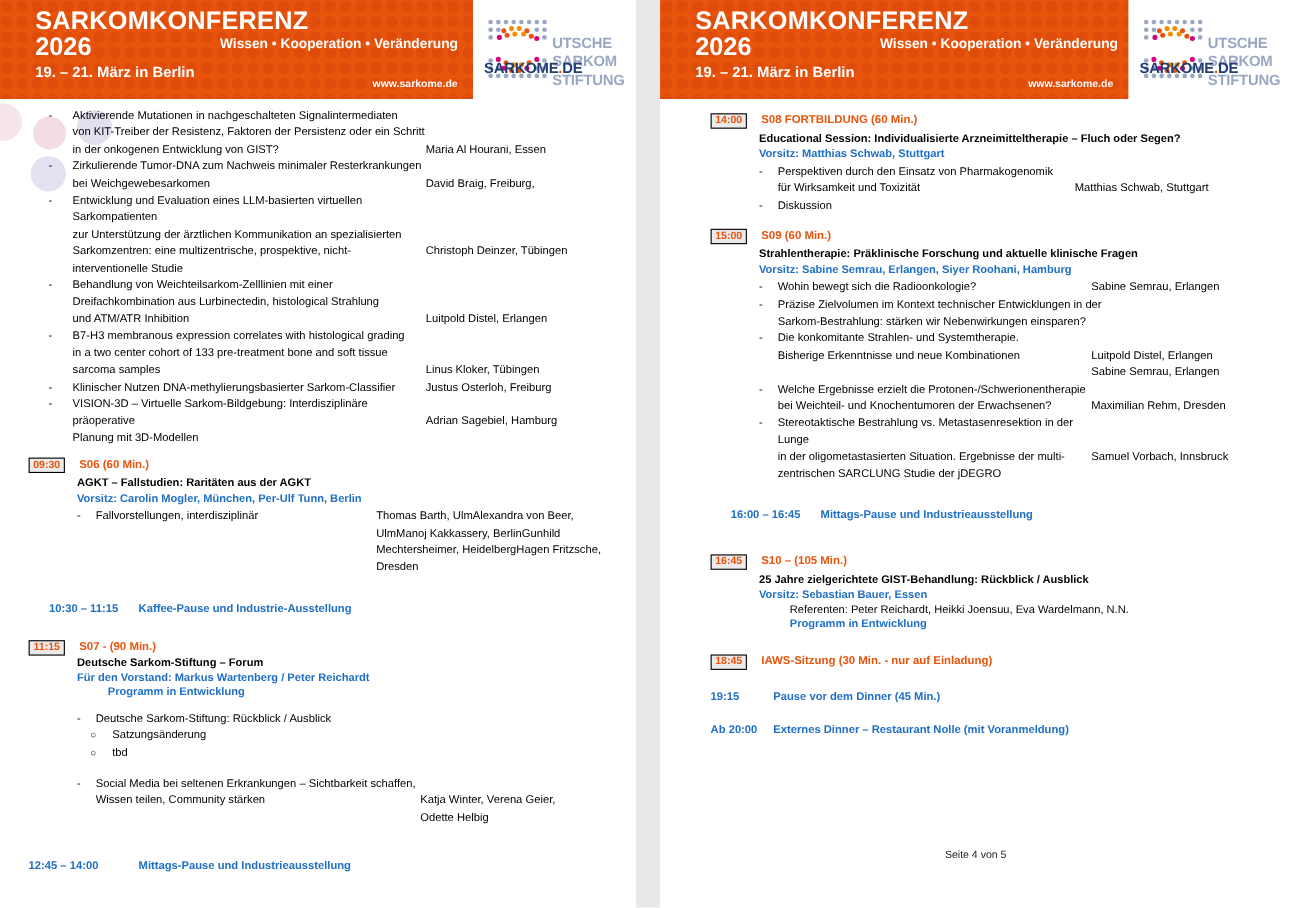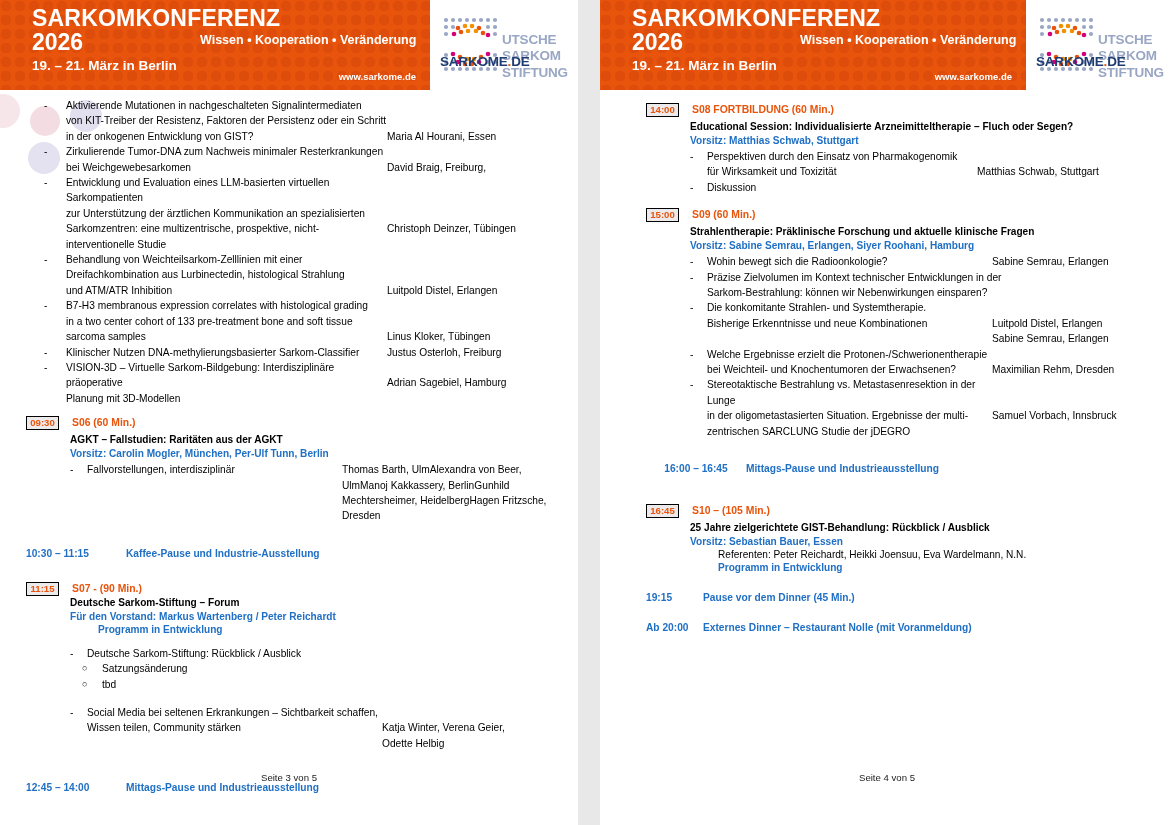--- a/index.html
+++ b/index.html
@@ -446,21 +446,21 @@
             <div class="bullet">
               <span class="dash">-</span>
               <span class="btxt">Fallvorstellungen, interdisziplinär</span>
               <span class="who" style="width:210px;" id="s06-speakers"><span class="line">Thomas Barth, Ulm</span><span class="line">Alexandra von Beer, Ulm</span><span class="line">Manoj Kakkassery, Berlin</span><span class="line">Gunhild Mechtersheimer, Heidelberg</span><span class="line">Hagen Fritzsche, Dresden</span></span>
             </div>
           </div>
         </div>
       </div>
 
       <div class="break-row" style="margin-top:24px;">
-        <span class="bt" style="width:100px;">10:30 – 11:15</span>
+        <span class="bt" style="width:100px;text-align:center;">10:30 – 11:15</span>
         <span class="bl">Kaffee-Pause und Industrie-Ausstellung</span>
       </div>
 
       <div class="block" style="margin-top:23px;">
         <div class="row">
           <div class="time-badge">11:15</div>
           <div class="session-code">S07 -  (90 Min.)</div>
         </div>
         <div class="indent-44">
           <div class="session-title" style="margin-top:1px;">Deutsche Sarkom-Stiftung – Forum</div>
@@ -493,23 +493,20 @@
           </div>
         </div>
       </div>
 
       <div class="break-row" style="margin-top:31px;">
         <span class="bt" style="width:100px;">12:45 – 14:00</span>
         <span class="bl">Mittags-Pause und Industrieausstellung</span>
       </div>
     </div>
 
-    <div class="footer">
-      <span class="footer-inner">Seite 3 von 5</span>
-    </div>
   </div>
 
   <div class="page-gutter"></div>
 
   <div class="page page-right">
 
     <div class="banner">
       <div class="banner-orange">
         <div class="banner-dots dark"></div>
         <div class="banner-text">
@@ -629,21 +626,21 @@
                 <span class="dash" style="width: 17px;">-</span>
                 <span class="btxt">
                   <span class="line">Wohin bewegt sich die Radioonkologie?</span>
                 </span>
                 <span class="who" style="width: 170px; padding-top: 0px;">Sabine Semrau, Erlangen</span>
               </div>
               <div class="bullet">
                 <span class="dash" style="width: 17px;">-</span>
                 <span class="btxt">
                   <span class="line">Präzise Zielvolumen im Kontext technischer Entwicklungen in der</span>
-                  <span class="line">Sarkom-Bestrahlung: können wir Nebenwirkungen einsparen?</span>
+                  <span class="line">Sarkom-Bestrahlung: stärken wir Nebenwirkungen einsparen?</span>
                 </span>
               </div>
               <div class="bullet">
                 <span class="dash" style="width: 17px;">-</span>
                 <span class="btxt">
                   <span class="line">Die konkomitante Strahlen- und Systemtherapie.</span>
                   <span class="line">Bisherige Erkenntnisse und neue Kombinationen</span>
                 </span>
                 <span class="who" style="width: 170px; padding-top: 15.4px;">Luitpold Distel, Erlangen
 Sabine Semrau, Erlangen</span>
@@ -680,20 +677,26 @@
           <div class="session-code">S10 – (105 Min.)</div>
         </div>
         <div class="indent-44">
           <div class="session-title">25 Jahre zielgerichtete GIST-Behandlung: Rückblick / Ausblick</div>
           <div class="session-chair">Vorsitz: Sebastian Bauer, Essen</div>
           <div class="session-note">Referenten: Peter Reichardt, Heikki Joensuu, Eva Wardelmann, N.N.</div>
           <div class="session-note blue">Programm in Entwicklung</div>
         </div>
       </div>
 
+      <div class="block" style="margin-top:22px;">
+        <div class="row">
+          <div class="time-badge">18:45</div>
+          <div class="session-code">IAWS-Sitzung (30 Min. - nur auf Einladung)</div>
+        </div>
+      </div>
 
       <div class="break-row" style="margin-top:19px;">
         <span class="bt" style="width:57px;">19:15</span>
         <span class="bl">Pause vor dem Dinner (45 Min.)</span>
       </div>
 
       <div class="break-row" style="margin-top:19px;">
         <span class="bt" style="width:57px;">Ab 20:00</span>
         <span class="bl">Externes Dinner – Restaurant Nolle (mit Voranmeldung)</span>
       </div>

